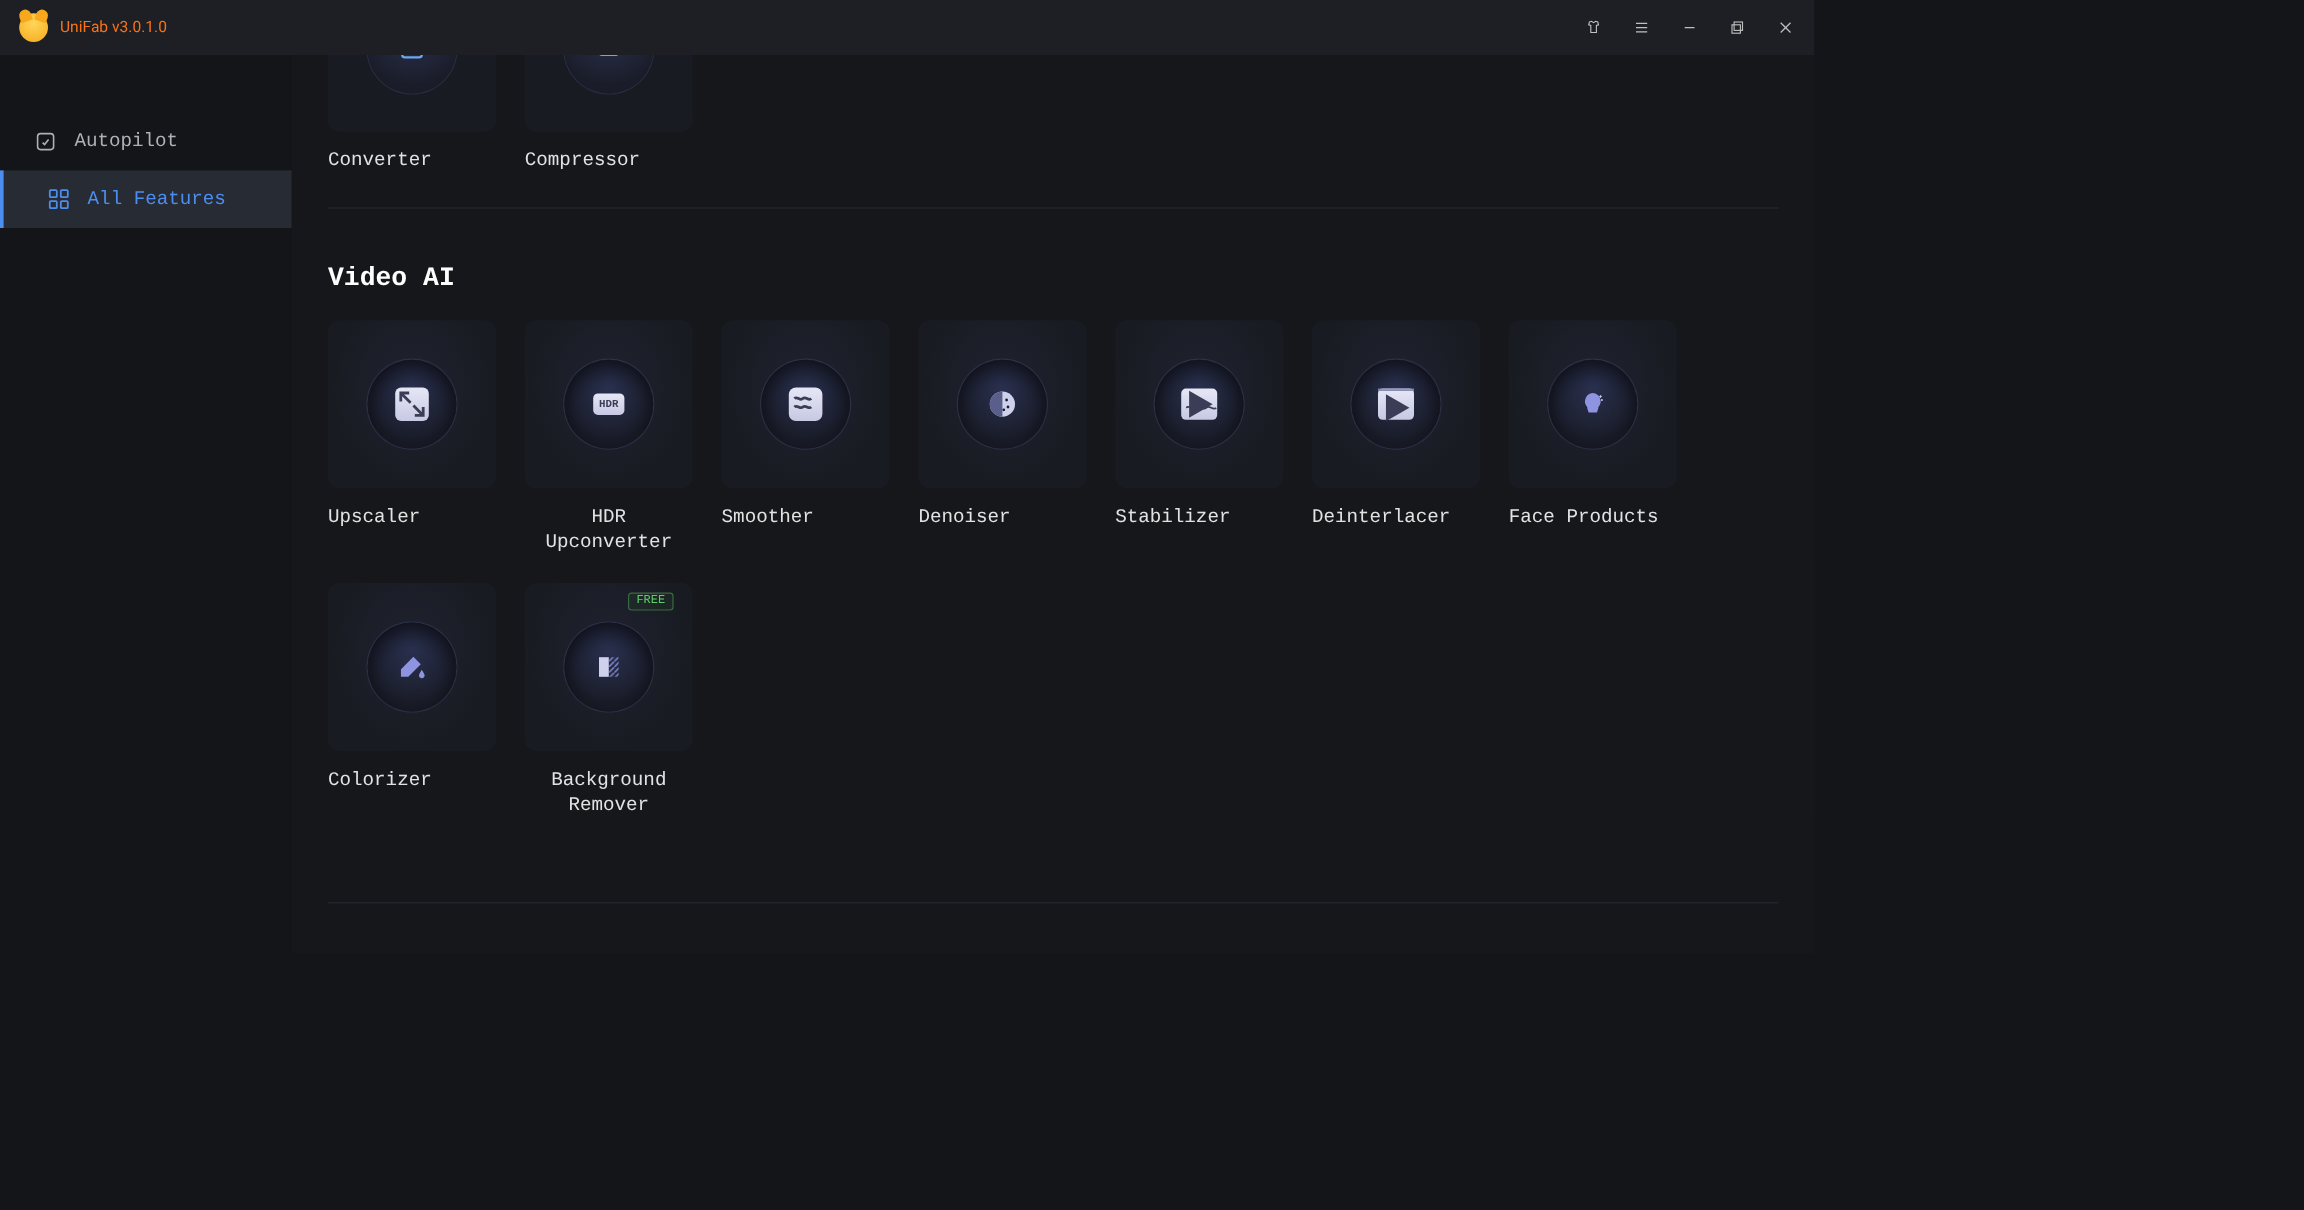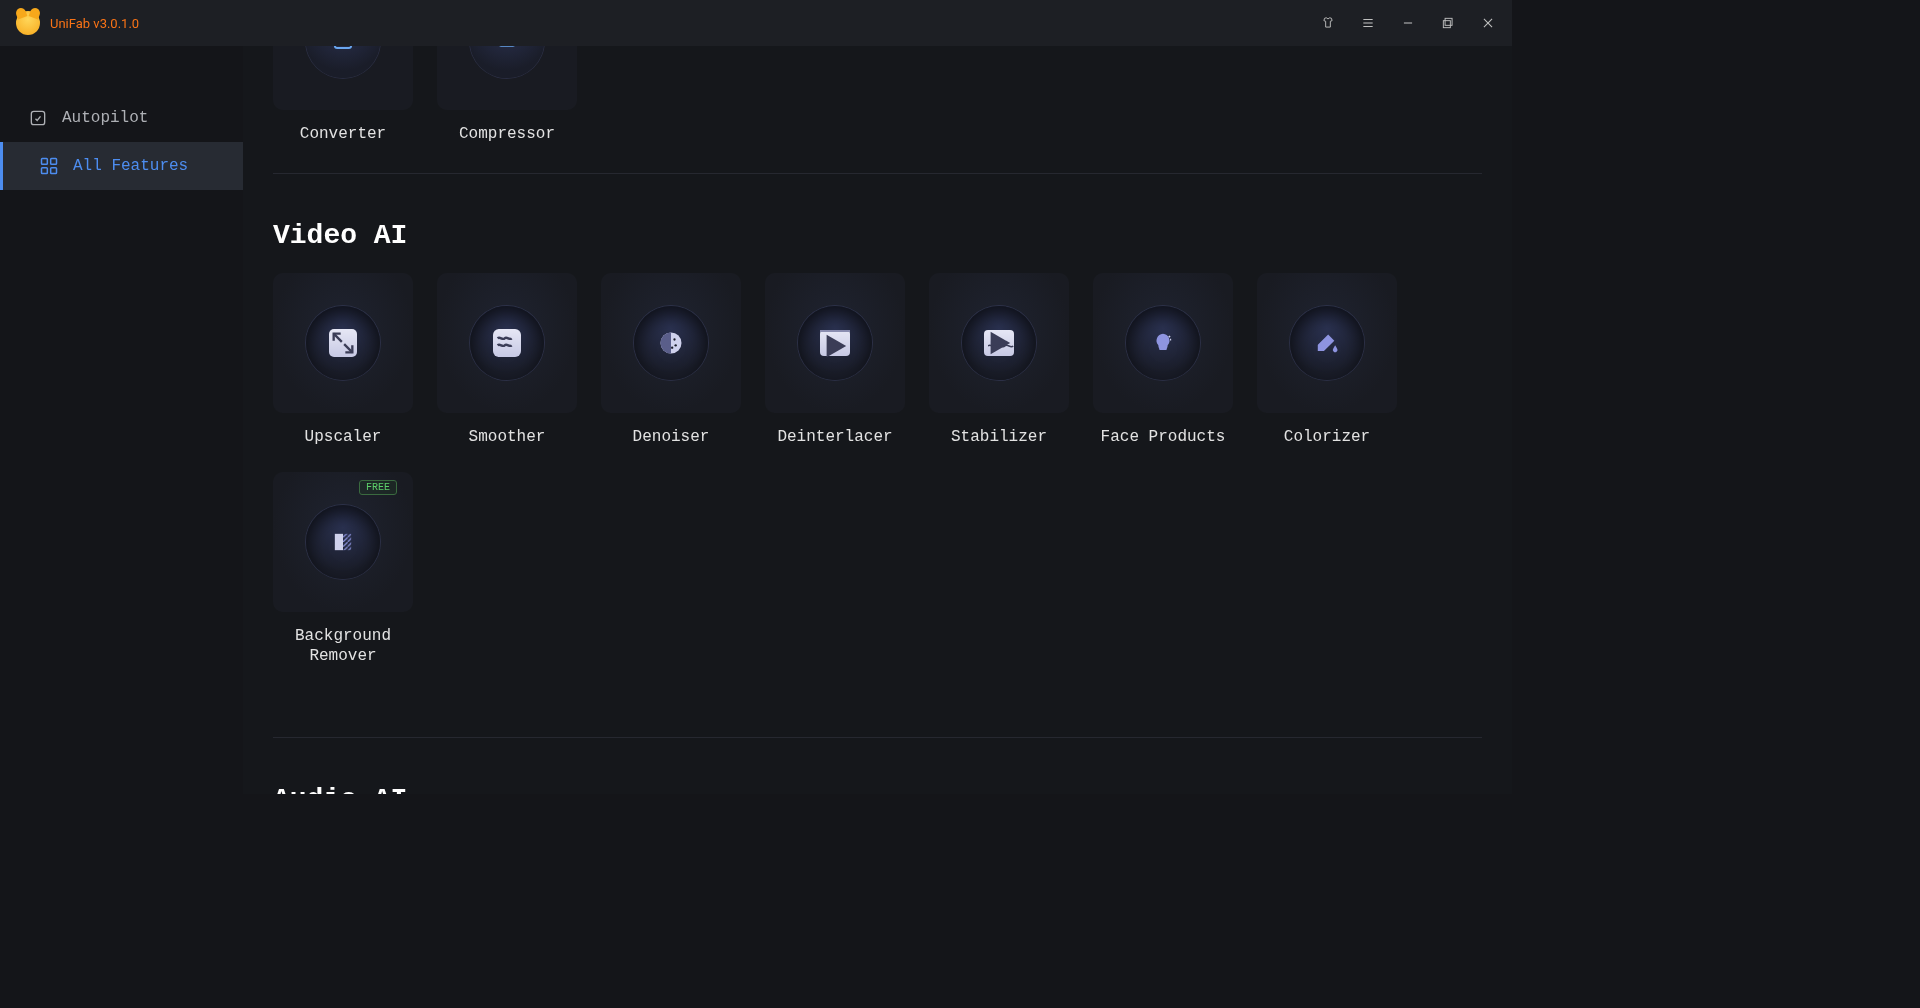--- a/index.html
+++ b/index.html
@@ -53,21 +53,21 @@
 .sidebar-item .sicon { width: 20px; height: 20px; display:flex; align-items:center; justify-content:center; }
 
 .main {
   flex: 1;
   background: #15171b;
   overflow-y: auto;
   padding: 0 30px 40px 30px;
 }
 .row { display: flex; gap: 24px; flex-wrap: wrap; }
 
-.cardwrap { display:flex; flex-direction:column; align-items:center; }
+.cardwrap { display:flex; flex-direction:column; align-items:flex-start; }
 .card {
   width: 140px; height: 140px;
   background: radial-gradient(ellipse at 50% 40%, #1f2330 0%, #191b22 70%);
   border-radius: 10px;
   display: flex; align-items: center; justify-content: center;
   cursor: pointer;
   position: relative;
 }
 .card-partial { height: 64px; width: 140px; background: linear-gradient(to bottom, #191b22, #191b22); border-radius: 0 0 10px 10px; display:flex; align-items:flex-start; justify-content:center; position:relative; overflow:hidden; }
 .card-partial .ring-half { position:absolute; top:-42px; }
@@ -82,21 +82,21 @@
   width: 74px; height: 74px; border-radius: 50%;
   background: radial-gradient(circle at 50% 30%, #2a3150 0%, #1a1d29 70%);
   box-shadow: 0 0 0 1px rgba(90,100,160,0.25);
   display:flex; align-items:center; justify-content:center;
 }
 .tile-icon { width: 34px; height: 34px; display:flex; align-items:center; justify-content:center; color:#9fa6e8; }
 .tile-icon svg { width: 28px; height: 28px; }
 
 .card-label { margin-top: 14px; font-size: 16px; color:#e2e2e2; text-align:center; max-width:140px; line-height:1.3; }
 
-.section-title { font-size: 28px; font-weight: 600; color: #fff; margin: 46px 0 22px 0; }
+.section-title { font-size: 22px; font-weight: 600; color: #fff; margin: 46px 0 22px 0; }
 .divider { height:1px; background:#262830; margin-top: 28px; }
 
 .badge {
   position: absolute; top: 8px; right: 16px;
   font-size: 10px; color: #5dd06a; border: 1px solid #3a6a3f;
   padding: 1px 6px; border-radius: 3px; background: rgba(40,80,40,0.2);
 }
 
 .hdr-chip {
   background: linear-gradient(180deg, #e6e7f5, #c7c9e4);
@@ -217,20 +217,30 @@
                     <path d="M4 10V4h6M20 14v6h-6"></path>
                     <path d="M4 4l7 7M20 20l-7-7"></path>
                   </svg>
             </div>
           </div>
             </div>
         </div>
         <div class="card-label">Upscaler</div>
       </div>
 
+      <div class="cardwrap">
+        <div class="card">
+          <div class="ring">
+              <div class="tile-icon">
+            <span class="hdr-chip">HDR</span>
+          </div>
+            </div>
+        </div>
+        <div class="card-label">HDR Upconverter</div>
+      </div>
 
       <div class="cardwrap">
         <div class="card">
           <div class="ring">
               <div class="tile-icon">
             <div class="wave-chip">
                   <svg viewBox="0 0 24 24" width="18" height="18" stroke="#3b3d57" stroke-width="2" fill="none">
                     <path d="M4 8c2-2 4 2 6 0s4 2 6 0M4 14c2-2 4 2 6 0s4 2 6 0"></path>
                   </svg>
                 </div>
@@ -248,20 +258,38 @@
                   <circle cx="12" cy="12" r="9"></circle>
                   <path d="M12 3a9 9 0 000 18" fill="#5a5e8a"></path>
                   <circle cx="15" cy="9" r="1" fill="#1a1d29"></circle>
                   <circle cx="16" cy="14" r="1" fill="#1a1d29"></circle>
                   <circle cx="13" cy="16" r="1" fill="#1a1d29"></circle>
                 </svg>
           </div>
             </div>
         </div>
         <div class="card-label">Denoiser</div>
+      </div>
+
+      <div class="cardwrap">
+        <div class="card">
+          <div class="ring">
+              <div class="tile-icon">
+            <div style="background:linear-gradient(180deg,#e6e7f5,#c7c9e4);width:30px;height:26px;border-radius:4px;display:flex;align-items:center;justify-content:center;position:relative;">
+              <svg width="9" height="9" viewBox="0 0 10 10" fill="#3b3d57">
+                    <path d="M2 1v8l7-4z"></path>
+                  </svg>
+              <div style="position:absolute;top:2px;left:4px;right:4px;height:2px;"><svg viewBox="0 0 20 4" width="100%" height="100%">
+                      <path d="M0 2c2-2 4 2 6 0s4 2 6 0 4 2 6 0" stroke="#3b3d57" fill="none" stroke-width="1"></path>
+                    </svg></div>
+            </div>
+          </div>
+            </div>
+        </div>
+        <div class="card-label">Stabilizer</div>
       </div>
 
       <div class="cardwrap">
         <div class="card">
           <div class="ring">
               <div class="tile-icon">
             <div style="background:linear-gradient(180deg,#e6e7f5,#c7c9e4);width:30px;height:26px;border-radius:4px;display:flex;flex-direction:column;">
               <div style="height:5px;border-bottom:1px solid #8a8db0;"></div>
               <div style="height:5px;border-bottom:1px solid #8a8db0;"></div>
               <div style="flex:1;display:flex;align-items:center;justify-content:center;">
@@ -273,38 +301,20 @@
           </div>
             </div>
         </div>
         <div class="card-label">Deinterlacer</div>
       </div>
 
       <div class="cardwrap">
         <div class="card">
           <div class="ring">
               <div class="tile-icon">
-            <div style="background:linear-gradient(180deg,#e6e7f5,#c7c9e4);width:30px;height:26px;border-radius:4px;display:flex;align-items:center;justify-content:center;position:relative;">
-              <svg width="9" height="9" viewBox="0 0 10 10" fill="#3b3d57">
-                    <path d="M2 1v8l7-4z"></path>
-                  </svg>
-              <div style="position:absolute;top:2px;left:4px;right:4px;height:2px;"><svg viewBox="0 0 20 4" width="100%" height="100%">
-                      <path d="M0 2c2-2 4 2 6 0s4 2 6 0 4 2 6 0" stroke="#3b3d57" fill="none" stroke-width="1"></path>
-                    </svg></div>
-            </div>
-          </div>
-            </div>
-        </div>
-        <div class="card-label">Stabilizer</div>
-      </div>
-
-      <div class="cardwrap">
-        <div class="card">
-          <div class="ring">
-              <div class="tile-icon">
             <svg viewBox="0 0 24 24" fill="#8e94e0">
                   <path d="M12 4a6 6 0 00-4 10c0 2 1 3 1 4h6c0-1 1-2 1-4a6 6 0 00-4-10z"></path>
                   <path d="M17 7l1-1M18 9l1 0" stroke="#cfd1ec" stroke-width="1.5"></path>
                 </svg>
           </div>
             </div>
         </div>
         <div class="card-label">Face Products</div>
       </div>
 

